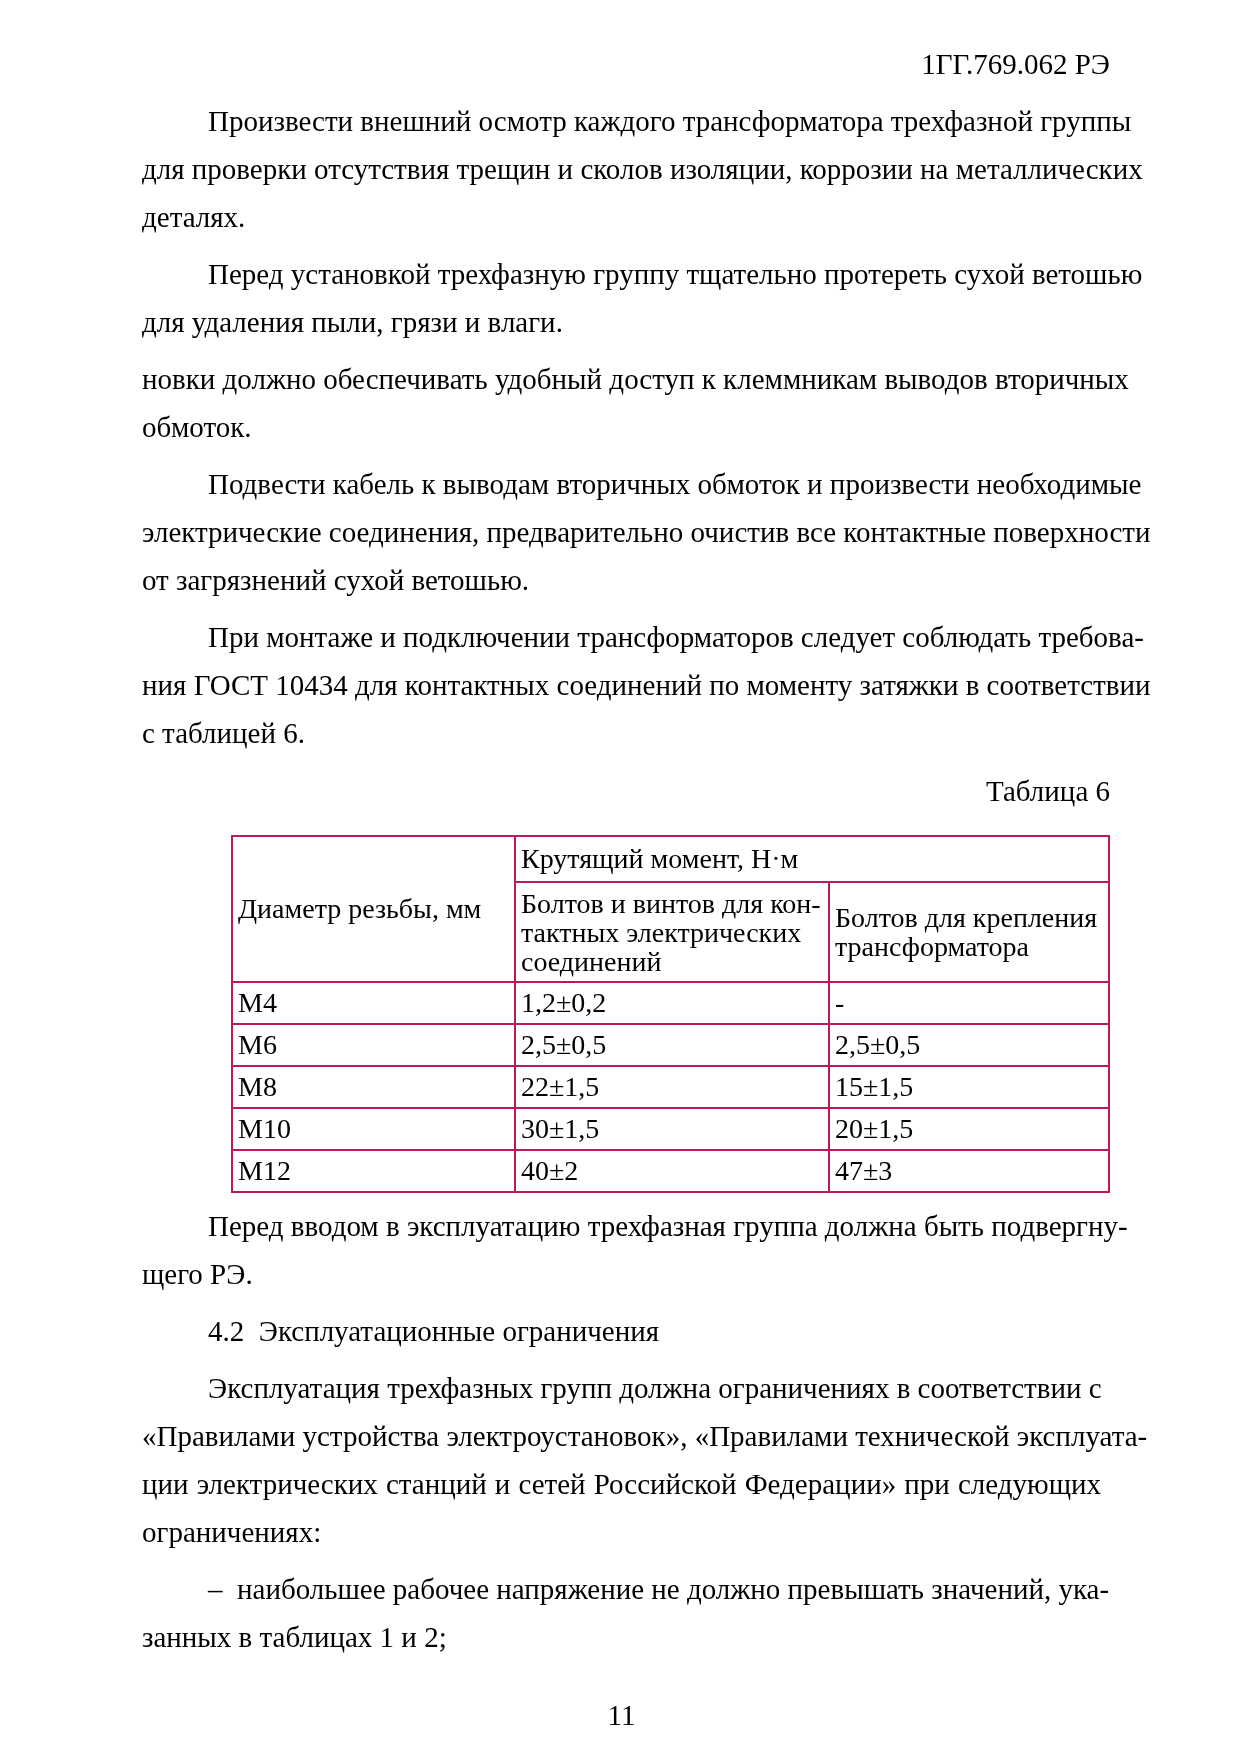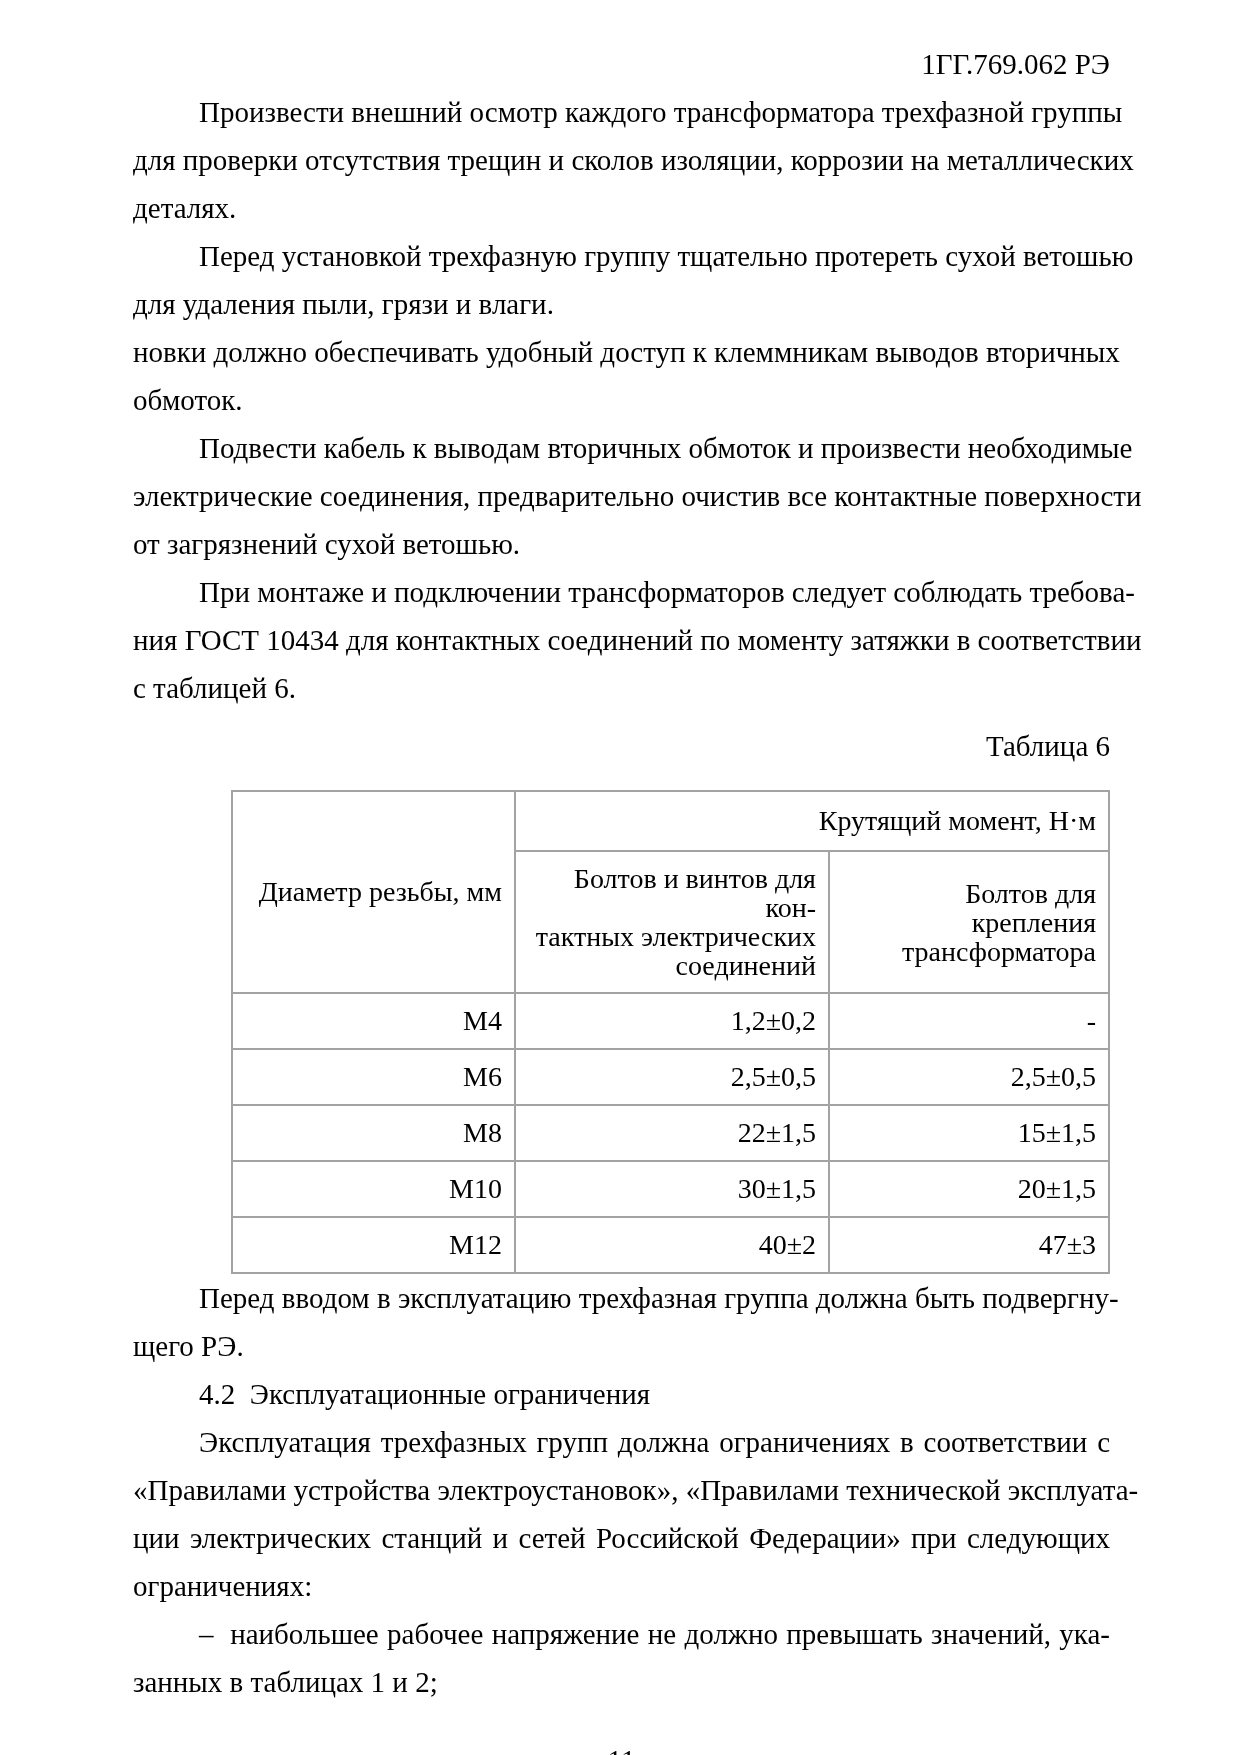--- a/index.html
+++ b/index.html
@@ -11,21 +11,21 @@
     font-size:29px;
     overflow:hidden;
     border-radius:10px;
   }
   .doc-header {
     margin:40px 131px 0 133px;
     height:48px; line-height:48px;
     text-align:right;
   }
   .content { margin-left:133px; width:977px; }
-  .para { margin:0; }
+  .para { margin:9px; }
   .line {
     height:48px; line-height:48px;
     text-align:justify; text-align-last:justify;
     text-justify:inter-word;
     white-space:nowrap;
   }
   .line.last { text-align-last:left; }
   .line.first { text-indent:66px; }
   .para.h .line, .para.cap .line { text-align:left; text-align-last:left; }
   .caption {
@@ -35,23 +35,23 @@
     text-align:right;
   }
   table.torque {
     border-collapse:collapse;
     table-layout:fixed;
     margin:20px 0 0 231px;
     width:877px;
     font-size:28px;
   }
   table.torque td {
-    border:2px solid #a3a3a3;
-    text-align:right; vertical-align:middle;
-    padding:12px; overflow:hidden;
+    border:2px solid #be185d;
+    text-align:left; vertical-align:middle;
+    padding:5px; overflow:hidden;
   }
   td.hdr-span { height:34px; line-height:32px; }
   td.hdr-col  { height:88px; line-height:29px; white-space:pre-line; }
   td.hdr-c1   { line-height:30px; }
   tr.drow td  { height:30px; line-height:28px; }
   .page-footer {
     margin:30px 0 0 133px; width:977px;
     height:48px; line-height:48px;
     text-align:center;
   }

